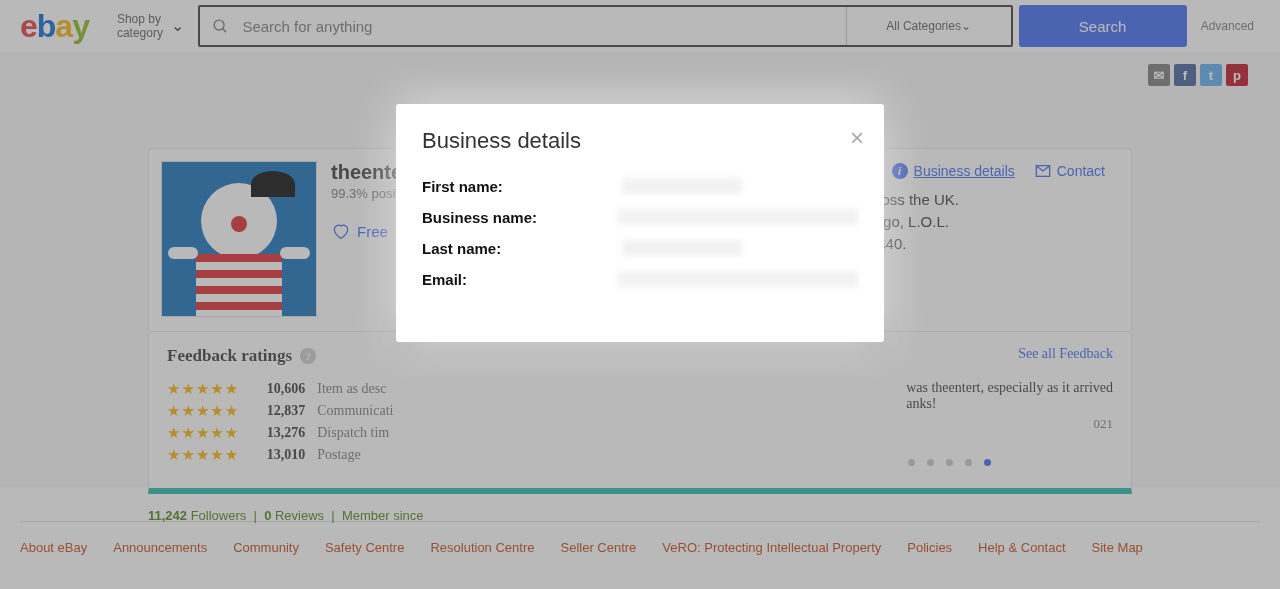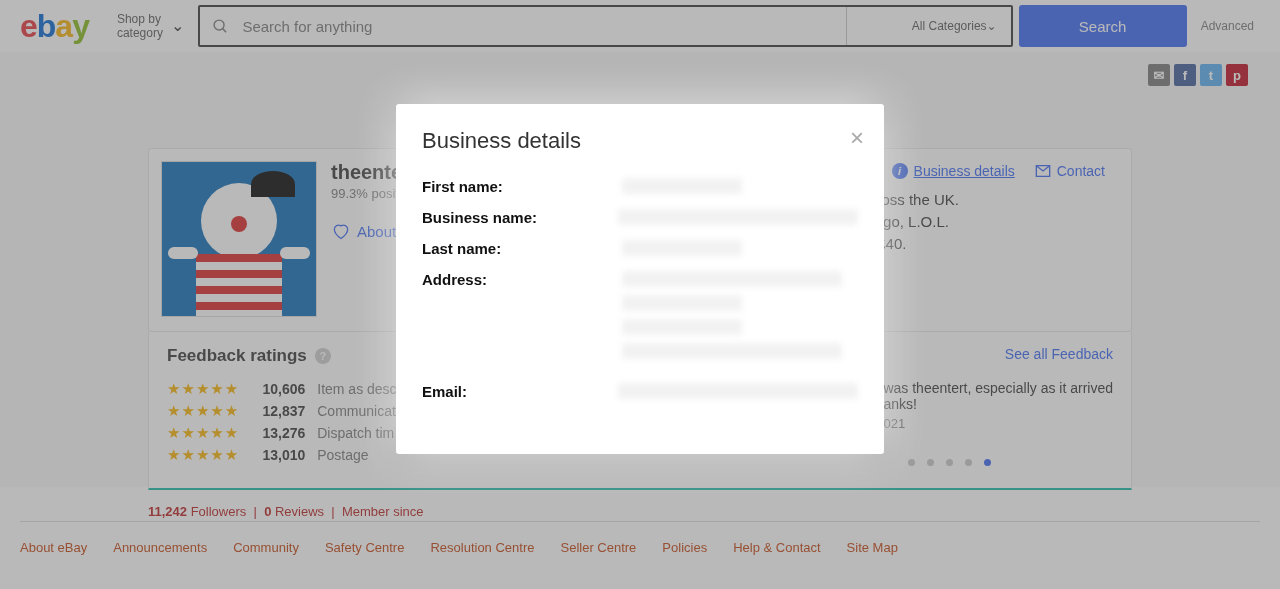--- a/index.html
+++ b/index.html
@@ -8,21 +8,21 @@
   
   .header { display: flex; align-items: center; height: 52px; padding: 0 8px 0 20px; }
   .logo { font-weight: bold; font-size: 32px; letter-spacing: -1px; display: flex; }
   .logo span:nth-child(1){color:#e53238}.logo span:nth-child(2){color:#0064d2}.logo span:nth-child(3){color:#f5af02}.logo span:nth-child(4){color:#86b817}
   .shopby { margin-left: 28px; font-size: 12px; color:#555; line-height:1.2; display:flex; align-items:center; cursor:pointer;}
   .shopby .chev { margin-left:8px; font-size:16px; color:#333;}
   .searchbar { flex:1; display:flex; margin-left:14px; border:2px solid #333; height:42px; border-radius:2px;}
   .searchbar .sicon { width:40px; display:flex; align-items:center; justify-content:center; color:#767676; font-size:17px;}
   .searchbar input { flex:1; border:none; outline:none; font-size:15px; color:#333; background:transparent; padding-left:2px;}
   .searchbar input::placeholder{color:#767676;}
-  .searchbar .catsel { width:165px; border-left:1px solid #c7c7c7; display:flex; align-items:center; justify-content:flex-end; padding:0 14px; font-size:12px; color:#555; cursor:pointer;}
+  .searchbar .catsel { width:165px; border-left:1px solid #c7c7c7; display:flex; align-items:center; justify-content:center; padding:0 14px; font-size:12px; color:#555; cursor:pointer;}
   .searchbtn { margin-left:6px; width:168px; height:42px; background:#3665f3; color:#fff; border:none; font-size:15px; border-radius:3px; cursor:pointer;}
   .adv { margin:0 18px 0 14px; font-size:12px; color:#767676; cursor:pointer;}
 
   
   .hero { background:#f7f7f7; padding:8px 20px 0; height:435px; position:relative;}
 
   .sharebar { display:flex; justify-content:flex-end; gap:4px; height:30px; align-items:center; padding-right:12px;}
   .shareic { width:22px; height:22px; border-radius:2px; display:flex; align-items:center; justify-content:center; color:#fff; font-size:13px; font-weight:bold; cursor:pointer;}
   .mail{background:#767676;} .fb{background:#3b5998;} .tw{background:#55acee;} .pin{background:#bd081c;}
 
@@ -40,36 +40,36 @@
   .pfeed { font-size:13px; color:#767676; margin-top:2px;}
   .saverow { margin-top:20px; display:flex; align-items:center;}
   .savebtn { color:#3665f3; font-size:15px; display:flex; align-items:center; cursor:pointer;}
   .savebtn svg{margin-right:6px;}
   .desc { margin-top:0; font-size:15px; line-height:1.45; color:#333; }
 
   .rightcol { position:absolute; right:26px; top:14px; display:flex; gap:20px; font-size:14px; }
   .rightcol a { color:#3665f3; text-decoration:underline; cursor:pointer; display:flex; align-items:center; gap:6px;}
   .rightcol .infoic{width:16px;height:16px;border-radius:50%;background:#3665f3;color:#fff;display:inline-flex;align-items:center;justify-content:center;font-size:11px;font-style:italic;font-weight:bold;}
 
-  .feedback { background:#fff; margin:0 128px; border-left:1px solid #e5e5e5; border-right:1px solid #e5e5e5; border-bottom:2px solid #14b8a6; padding:14px 18px 20px; position:relative;}
+  .feedback { background:#fff; margin:0 128px; border-left:1px solid #e5e5e5; border-right:1px solid #e5e5e5; border-bottom:6px solid #14b8a6; padding:14px 18px 20px; position:relative;font-family:Liberation Serif, serif;}
   .fbtitle { font-size:17px; font-weight:bold; color:#333; display:flex; align-items:center; gap:8px;}
   .fbtitle .qm{width:16px;height:16px;border-radius:50%;background:#ccc;color:#fff;display:inline-flex;align-items:center;justify-content:center;font-size:11px;}
   .seeall { position:absolute; right:18px; top:14px; font-size:14px; color:#3665f3; cursor:pointer;text-align:center;}
   .fbgrid { margin-top:14px; display:flex; gap:50px; }
   .fbrows { }
   .fbrow { display:flex; align-items:center; gap:12px; font-size:14px; color:#767676; margin-bottom:4px;}
   .stars { color:#f7b100; letter-spacing:1px; font-size:15px;}
   .fbnum { font-weight:bold; color:#333; width:54px; text-align:right;}
   .review { font-size:14px; color:#333; max-width:480px;}
-  .review .date{color:#767676; margin-top:4px; font-size:13px;}
+  .review .date{color:#767676; margin-top:4px; font-size:13px;text-align:right;}
   .dots { position:absolute; right:140px; bottom:22px; display:flex; gap:12px;}
   .dot{width:7px;height:7px;border-radius:50%;background:#c7c7c7;}
   .dot.active{background:#3665f3;}
 
-  .metaline { margin:14px 128px 0; font-size:13px; color:#b91c1c;}
+  .metaline { margin:14px 128px 0; font-size:13px; color:#4d7c0f;}
   .metaline b{font-weight:bold;}
 
   .footer { border-top:1px solid #ddd; margin:34px 20px 0; padding-top:18px; display:flex; gap:26px; font-size:13px; color:#555;}
   .footer a{color:#c2410c; cursor:pointer;}
 
   
   .scrim { position:absolute; inset:0; background:rgba(100,100,100,0.45); display:flex; align-items:flex-start; justify-content:center; padding-top:104px;}
   .modal { width:488px; background:#fff; border-radius:3px; padding:24px 26px 40px; position:relative; box-shadow:0 0 40px rgba(255,255,255,0.8),0 4px 24px rgba(0,0,0,0.2);}
   .modal h2 { font-size:22px; font-weight:normal; color:#333; margin-bottom:24px;}
   .modal .close { position:absolute; top:22px; right:20px; font-size:24px; color:#aaa; cursor:pointer; line-height:1;}
@@ -134,21 +134,21 @@
         <div class="arm r"></div>
     </div>
     <div class="profileinfo">
       <div class="pname">theentert</div>
       <div class="pfeed">99.3% positive</div>
       <div class="saverow">
         <div class="savebtn">
           <svg width="20" height="20" viewBox="0 0 24 24" fill="none" stroke="#3665f3" stroke-width="1.5">
               <path d="M12 21s-8-5.3-8-11a5 5 0 0 1 8-4 5 5 0 0 1 8 4c0 5.7-8 11-8 11z"></path>
             </svg>
-          <span>About</span>
+          <span>Free</span>
         </div>
       </div>
     </div>
     <div class="desc" style="position:absolute; right:18px; top:40px; text-align:left; width:360px;">
       <div>over 170 stores across the UK.</div>
       <div>brands including Lego, L.O.L.</div>
       <div>Free delivery over £40.</div>
     </div>
     <div class="rightcol">
       <a>
@@ -216,20 +216,21 @@
   </div>
 </div>
 
 <div class="footer">
   <a>About eBay</a>
   <a>Announcements</a>
   <a>Community</a>
   <a>Safety Centre</a>
   <a>Resolution Centre</a>
   <a>Seller Centre</a>
+  <a>VeRO: Protecting Intellectual Property</a>
   <a>Policies</a>
   <a>Help &amp; Contact</a>
   <a>Site Map</a>
 </div>
 
 <div class="scrim">
   <div class="modal">
     <span class="close">×</span>
     <h2>Business details</h2>
     <div class="mrow">
@@ -237,27 +238,18 @@
       <div class="val"><span class="blur sm"></span></div>
     </div>
     <div class="mrow">
       <div class="lbl">Business name:</div>
       <div class="val"><span class="blur lg"></span></div>
     </div>
     <div class="mrow">
       <div class="lbl">Last name:</div>
       <div class="val"><span class="blur sm"></span></div>
     </div>
-    <div class="mrow addr">
-      <div class="lbl">Address:</div>
-      <div class="val blurcol">
-        <span class="blur"></span>
-        <span class="blur sm"></span>
-        <span class="blur sm"></span>
-        <span class="blur"></span>
-      </div>
-    </div>
     <div class="mrow">
       <div class="lbl">Email:</div>
       <div class="val"><span class="blur lg"></span></div>
     </div>
   </div>
 </div>
 
 </body></html>

